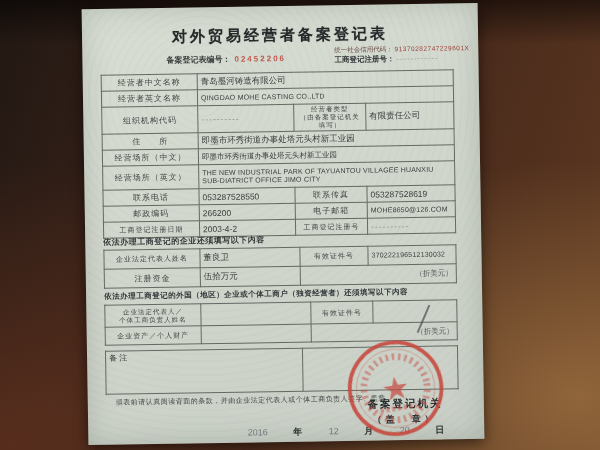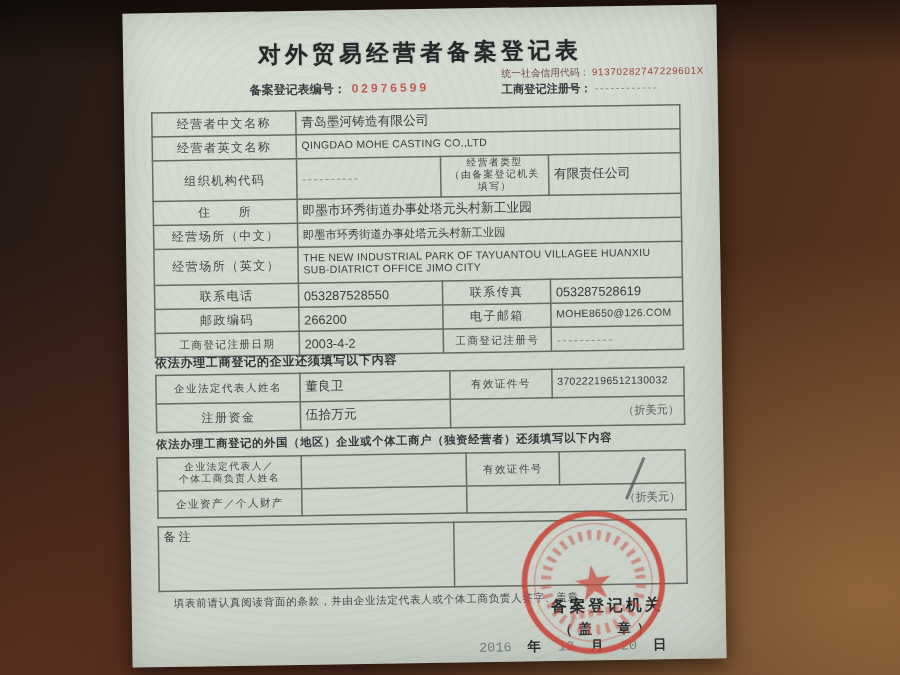--- a/index.html
+++ b/index.html
@@ -43,36 +43,36 @@
   .usd{text-align:right; color:#555a58; font-size:7.5px;}
   .remarks{left:18px; top:342px;}
   .remarks td{height:40px; vertical-align:top;}
   .note{left:28px; top:389px; font-size:7px; color:#424746; letter-spacing:.5px;}
   .authority{left:252px; top:393px; width:130px; text-align:center; z-index:2;
              font-size:10.5px; font-weight:bold; color:#272b2c; letter-spacing:2px;}
   .gaizhang{left:252px; top:409px; width:130px; text-align:center; z-index:2;
             font-size:9px; font-weight:bold; color:#2c3031; letter-spacing:4px;}
   .dateline{left:0; top:420px; width:100%; text-align:right; padding-right:36px; box-sizing:border-box;
             font-size:9px; color:#2b2f2e; z-index:2;}
-  .dateline .stamped{color:#70797e; font-weight:normal; margin:0 5px;font-family:Liberation Mono, monospace;}
+  .dateline .stamped{color:#70797e; font-weight:normal; margin:0 20px;}
   .dateline .dl{font-weight:bold; letter-spacing:1px; margin:0 3px;}
   .seal{left:258px; top:334px; width:100px; height:100px; z-index:3;
         transform:rotate(-8deg); opacity:.88; filter:blur(.3px);}
   .slash{left:336px; top:300px; width:1.5px; height:30px; background:#4a4f50;
          transform:rotate(24deg); opacity:.7; z-index:1;}
 </style>
 </head>
 <body>
 
 <div class="paper">
 
   <div class="abs title">对外贸易经营者备案登记表</div>
 
   <div class="abs serial">
-    <span>备案登记表编号：</span><span class="num">02976599</span>
+    <span>备案登记表编号：</span><span class="num">02452206</span>
   </div>
 
   <div class="abs codes">
     <div>
       <span>统一社会信用代码：</span>
       <span class="cc-val">91370282747229601X</span>
     </div>
     <div class="ie">
       <span>工商登记注册号：</span>
       <span class="ie-val">------------</span>

